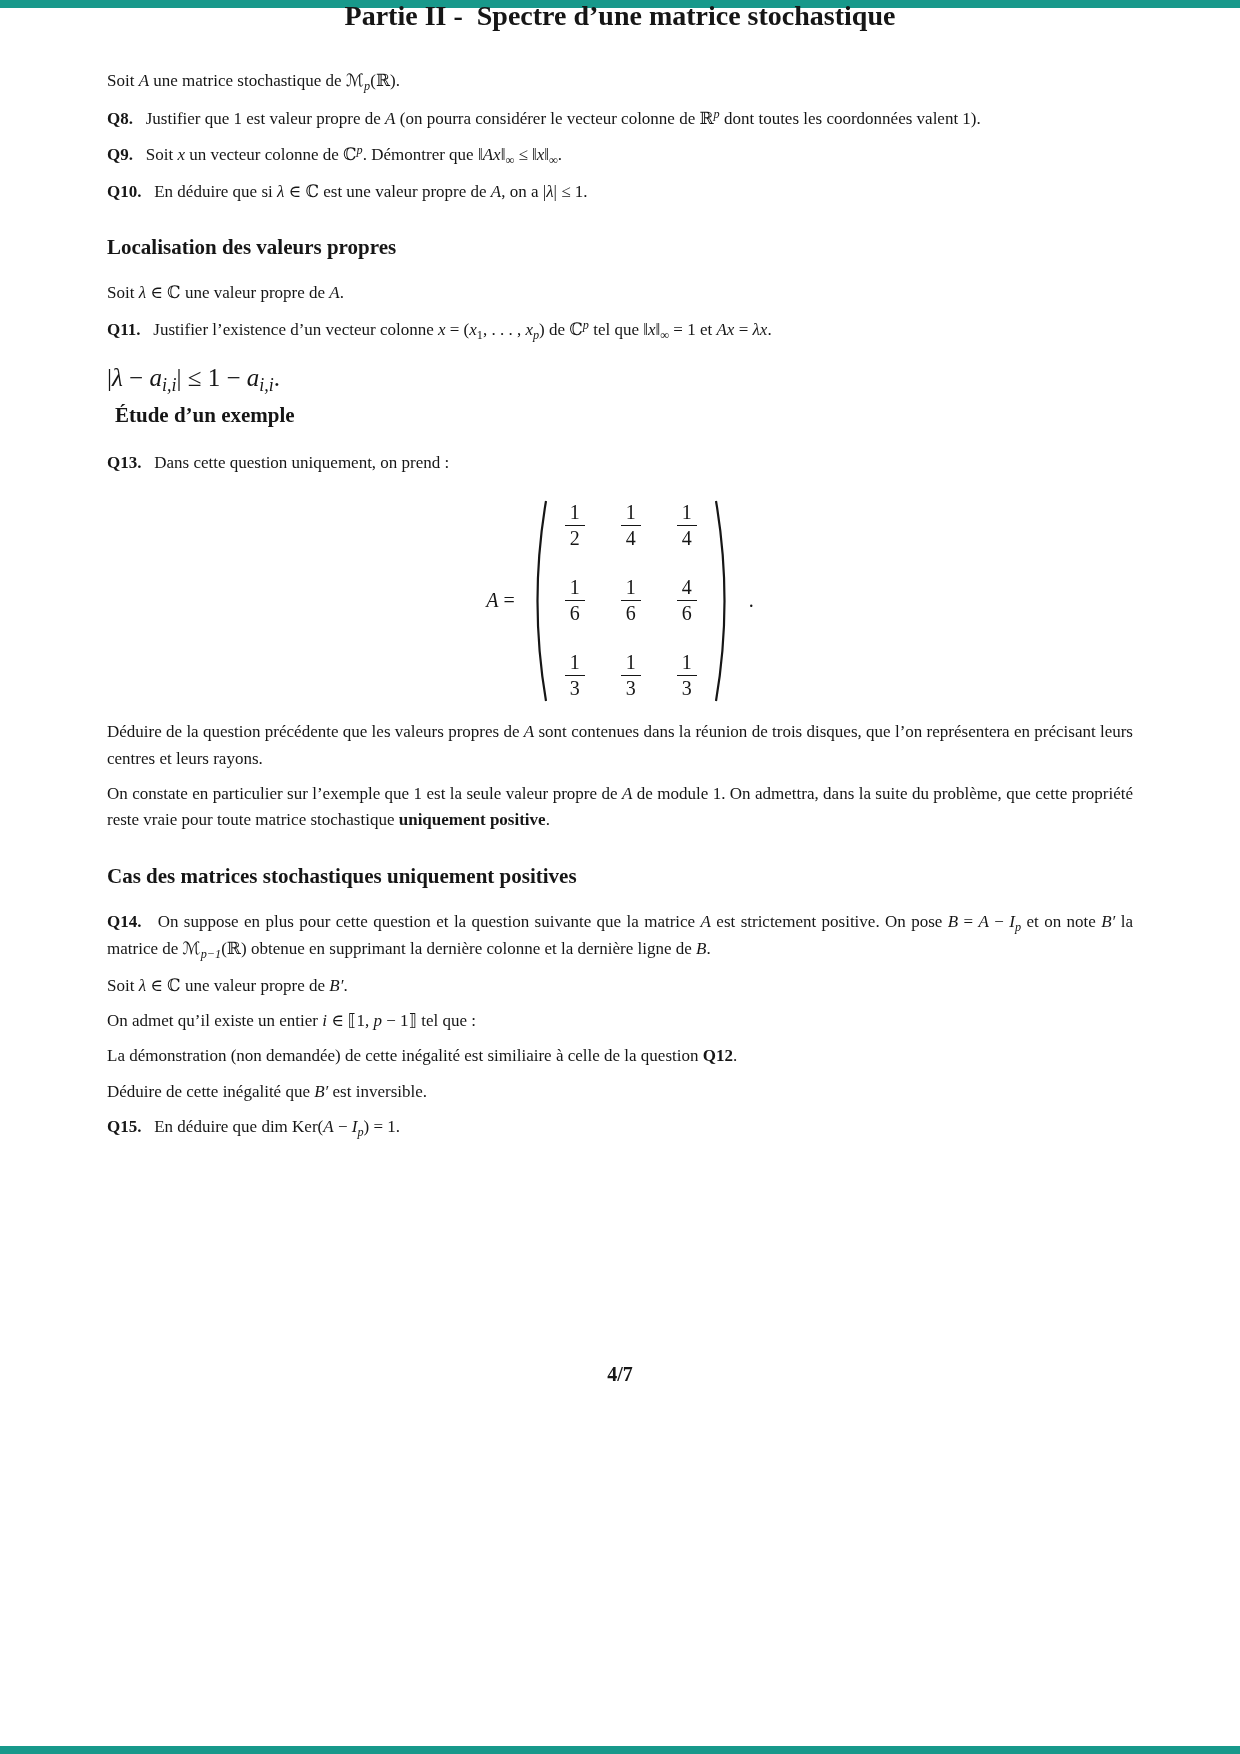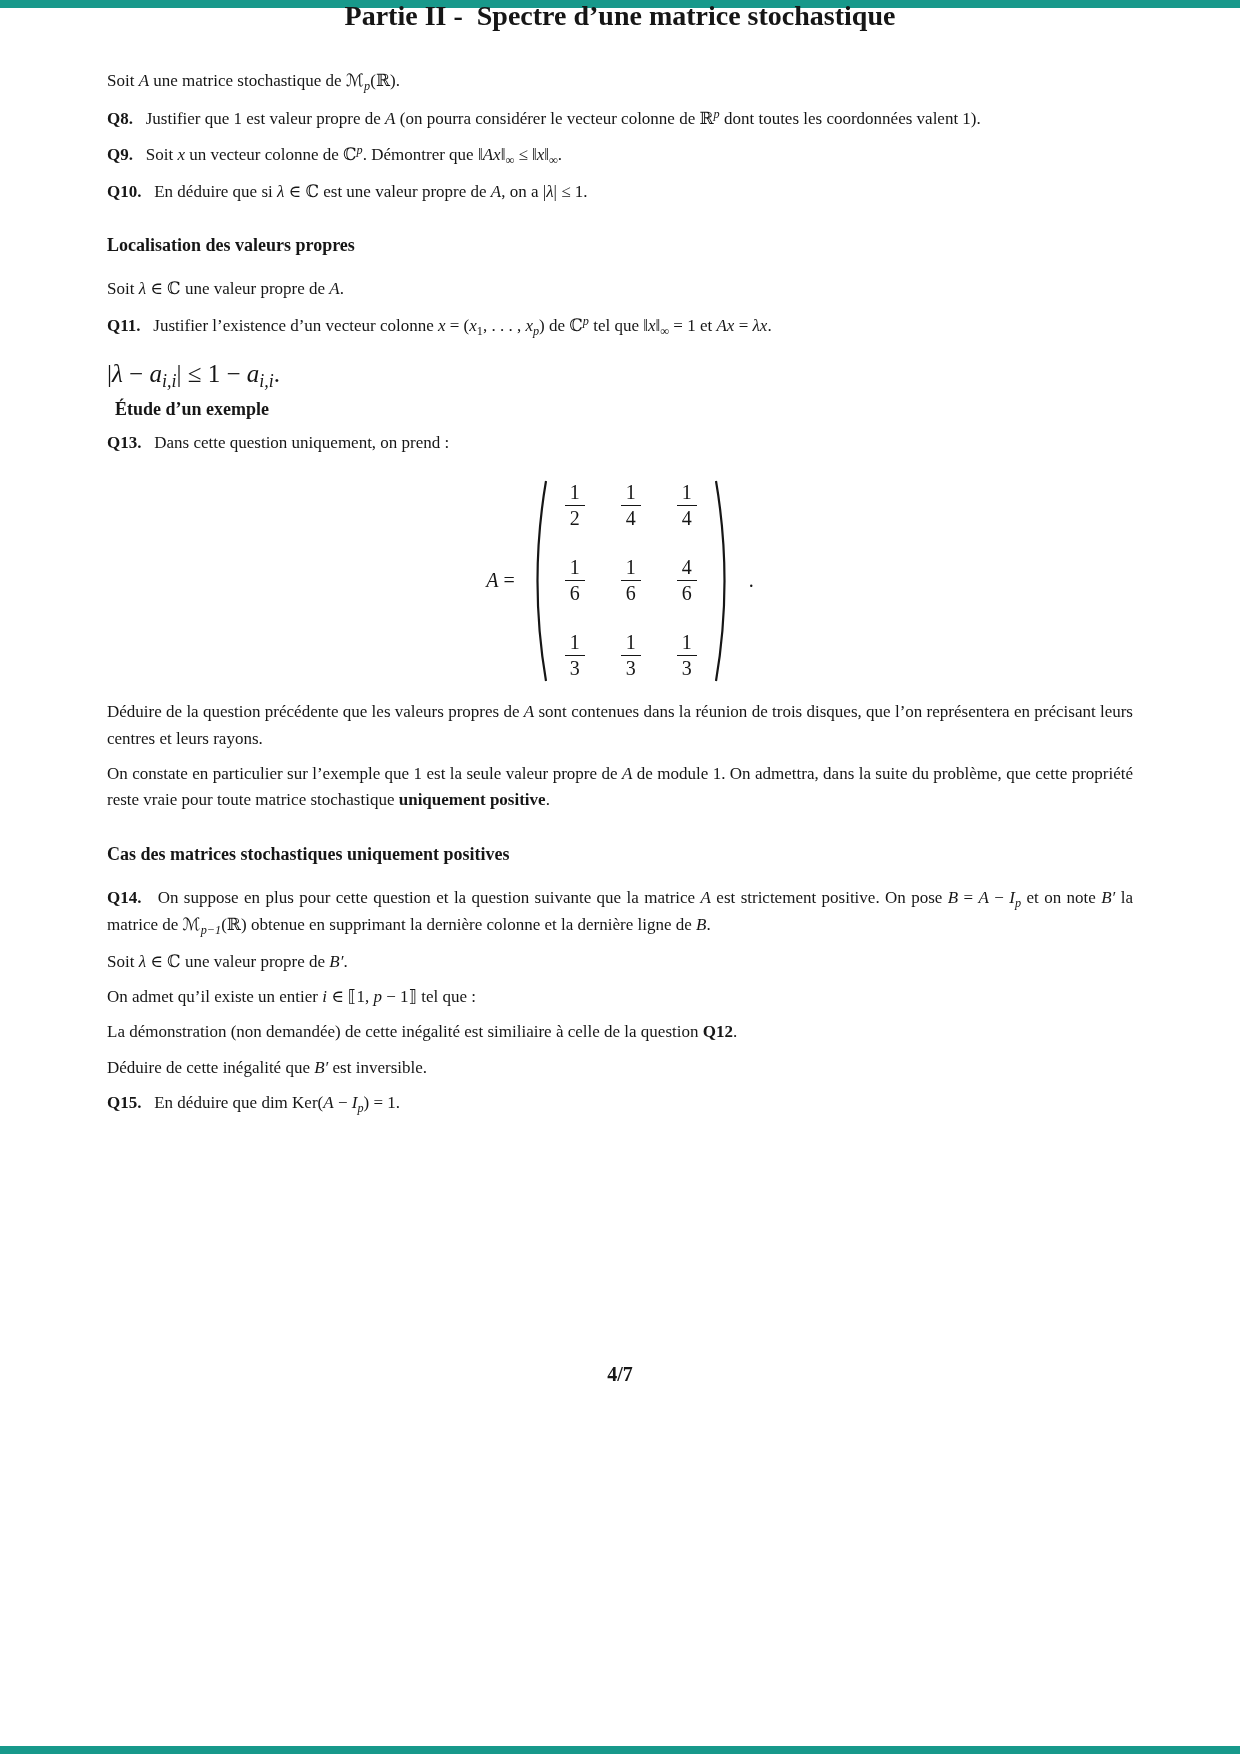--- a/index.html
+++ b/index.html
@@ -11,22 +11,22 @@
   }
   .edge { position:absolute; left:0; right:0; height:8px; background:#18998b; }
   .edge.top { top:0; }
   .edge.bottom { bottom:0; }
 
   .content { position:absolute; top:0; left:107px; width:1026px; }
 
   .title { text-align:center; font-weight:bold; font-size:28px; margin-bottom:36px; }
 
   .para { font-size:17px; line-height:1.55; text-align:justify; margin:9px 0; }
-  .heading { font-size:18px; font-weight:bold; margin:30px 0 20px; }
-  .heading.tight { margin:0px 0 10px; padding-left:8px; }
+  .heading { font-size:21px; font-weight:bold; margin:30px 0 20px; }
+  .heading.tight { margin:0px 0 22px; padding-left:8px; }
 
   .display { text-align:left; margin:16px 0 4px; font-size:25px; line-height:1.4; }
 
   .v   { font-style:italic; }
   .b   { font-weight:bold; }
   .cal { font-style:italic; }
   .sub { font-size:0.72em; vertical-align:-0.3em; }
   .sup { font-size:0.72em; vertical-align:0.5em; }
 
   .matrix-line { display:flex; justify-content:center; align-items:center; gap:10px; margin:20px 0 14px; font-size:20px; }

